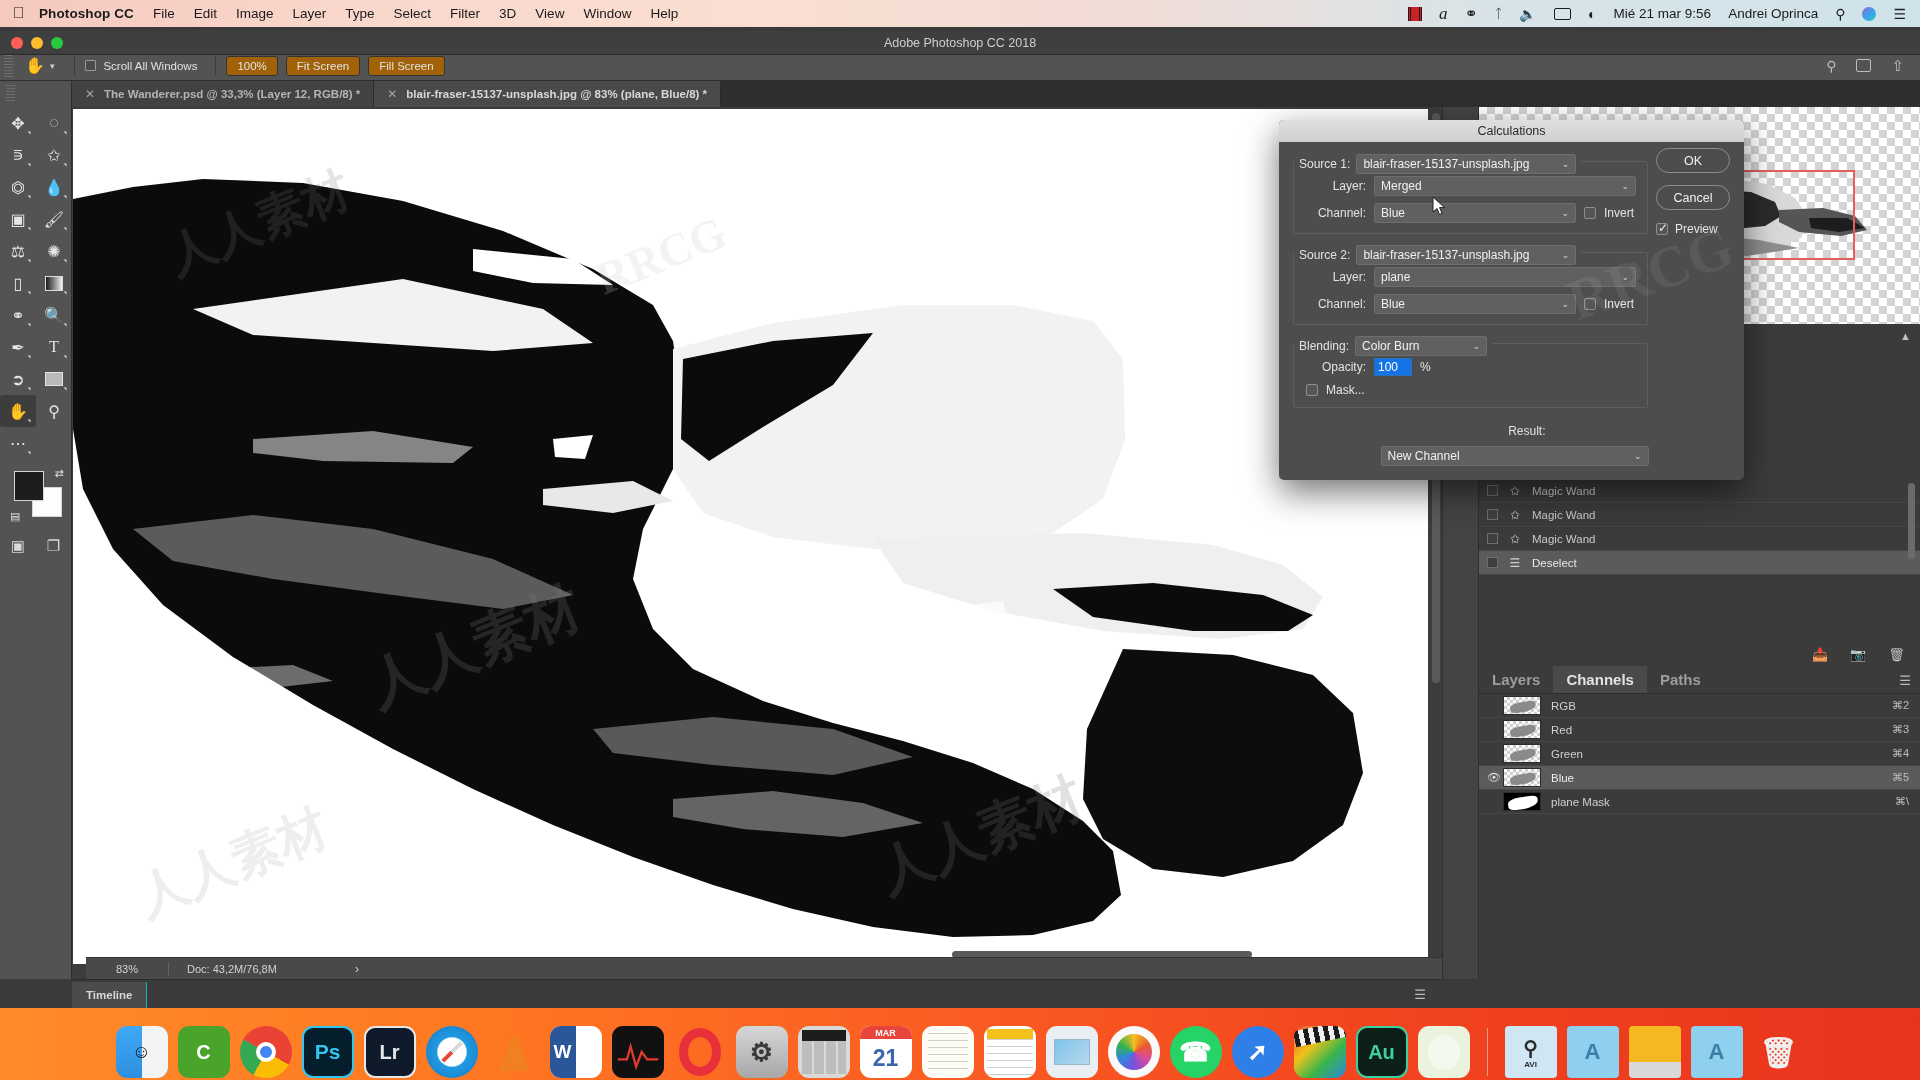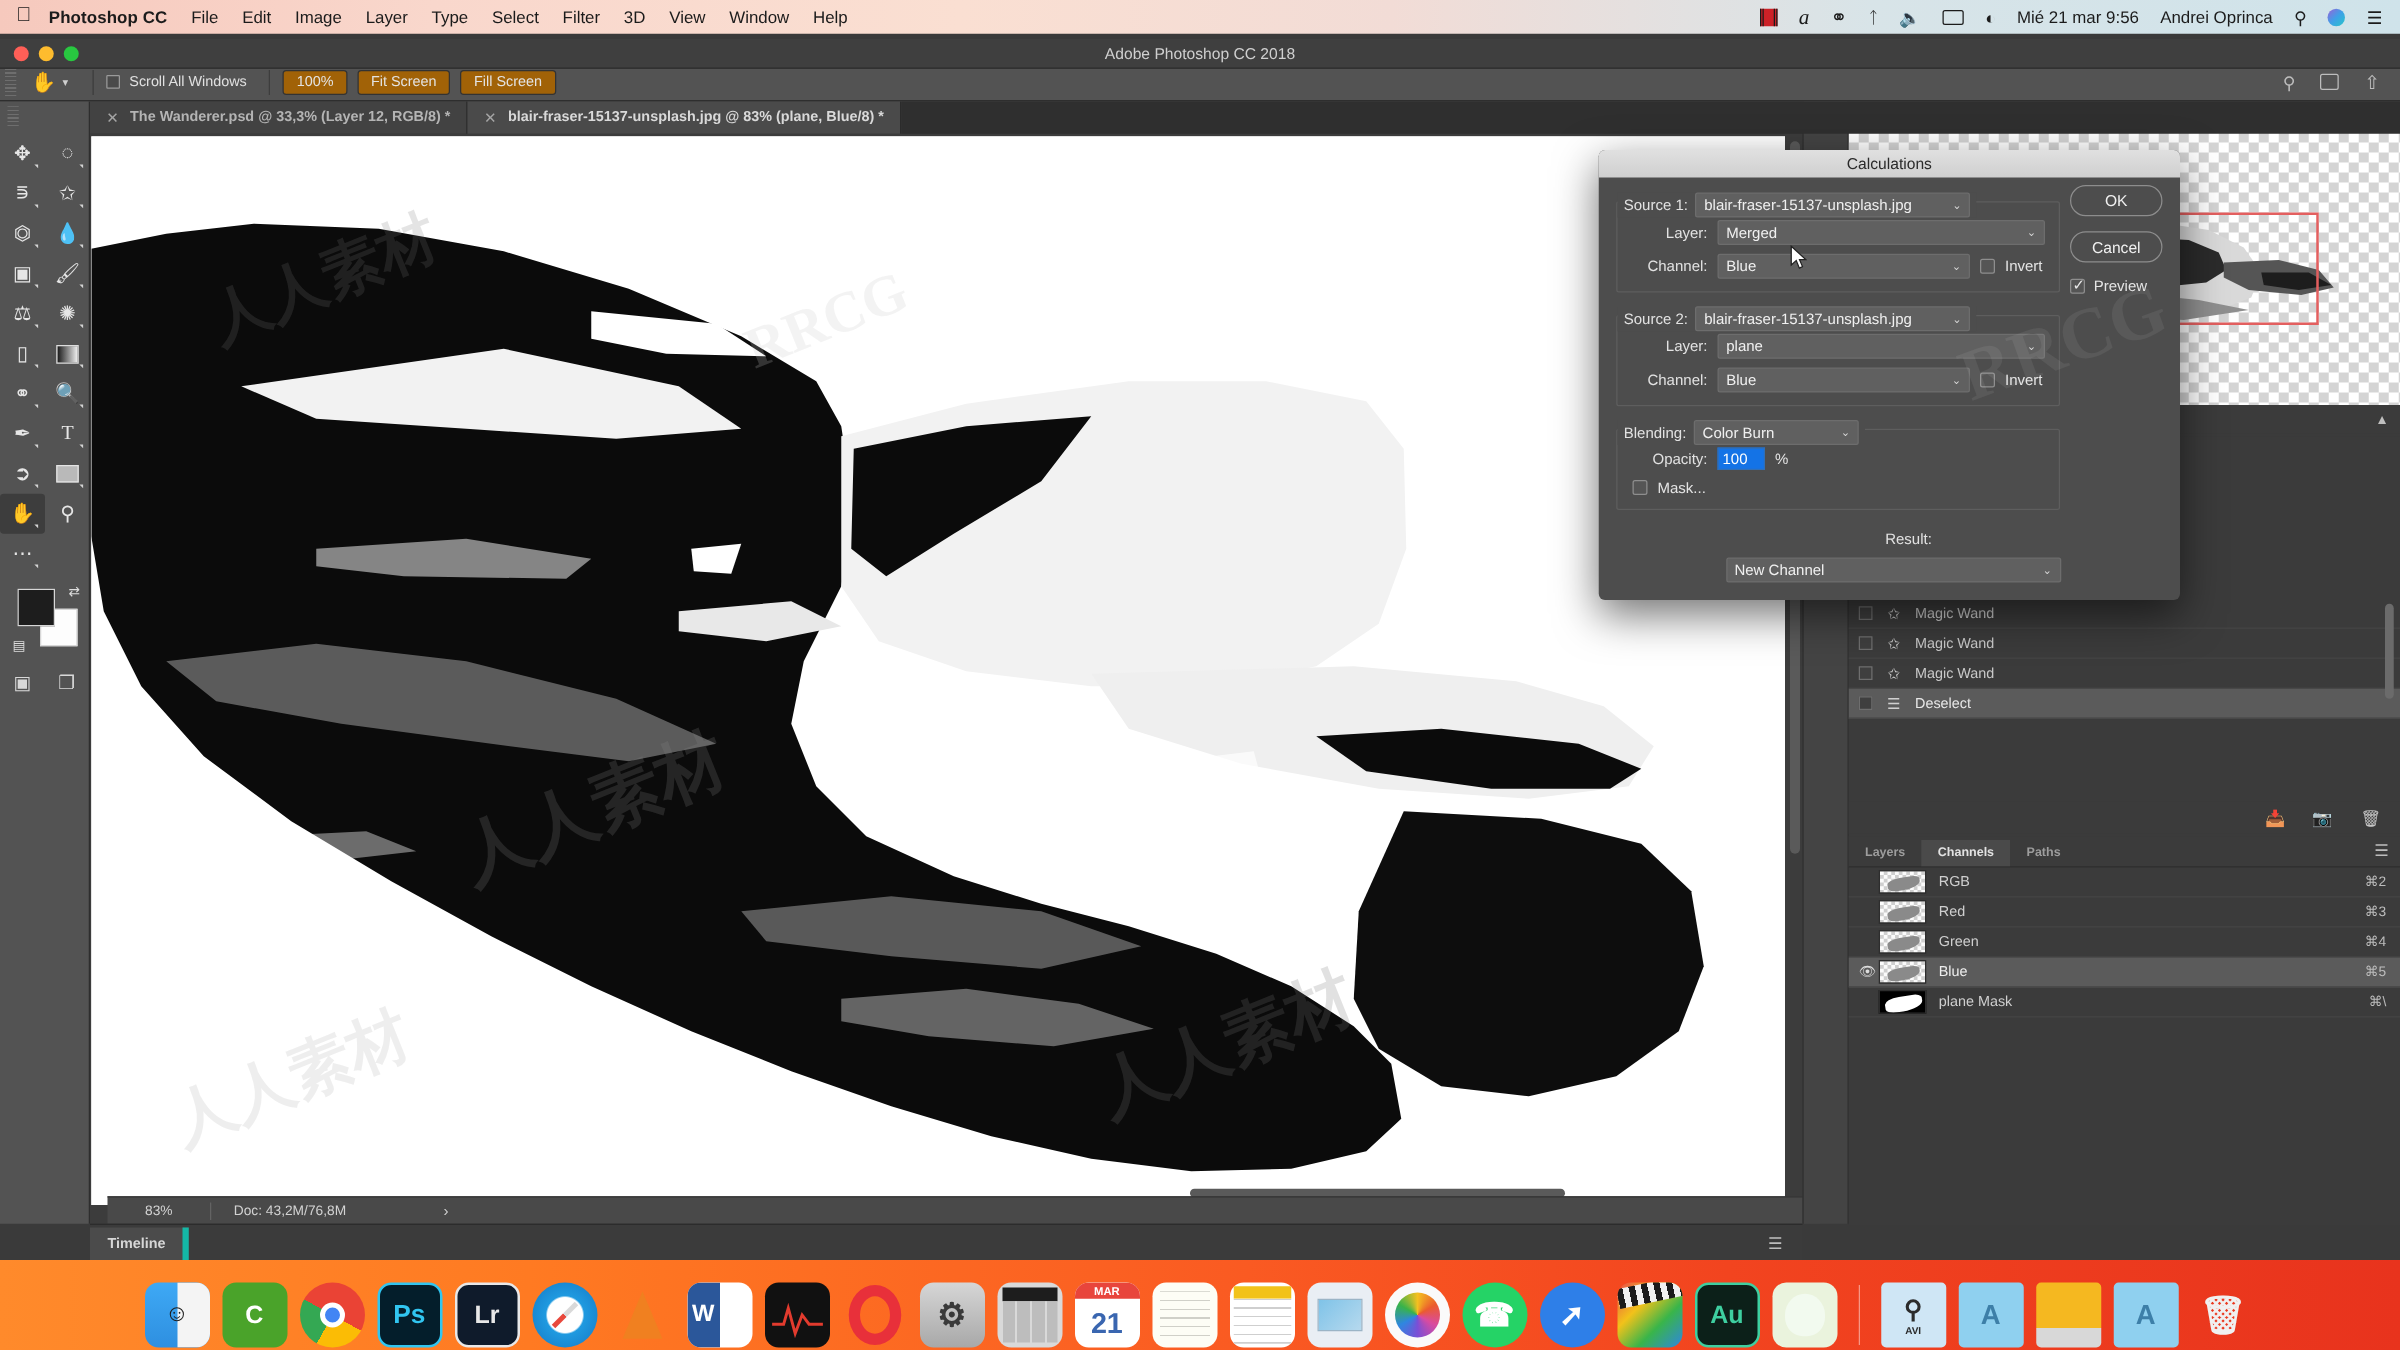--- a/index.html
+++ b/index.html
@@ -94,31 +94,31 @@
   #statusbar .z{ width:82px; text-align:center;}
   #statusbar .sep{ width:1px;height:14px;background:#636363;}
   #statusbar .doc{ margin-left:18px;}
   #statusbar .arr{ margin-left:78px; font-size:12px; color:#cfcfcf;}
   
   #timeline{
     position:absolute; left:72px; top:979px; width:1370px; height:30px;
     background:#3b3b3b; border-top:1px solid #2c2c2c; z-index:33;
     display:flex; align-items:center; color:#d6d6d6; font-size:11.5px;
   }
-  #timeline .tl-tab{ background:#4b4b4b; padding:7px 14px; font-weight:bold; border-right:5px solid #14b8a6;}
+  #timeline .tl-tab{ background:#4b4b4b; padding:7px 14px; font-weight:bold; border-right:1px solid #14b8a6;}
   #timeline .hamb{ margin-left:auto; margin-right:16px; color:#bdbdbd; font-size:13px;}
   
   #rightdock{ position:absolute; left:1442px; top:81px; width:478px; height:898px;
     background:#3b3b3b; border-left:1px solid #2e2e2e; z-index:34;}
   #dockrail{ position:absolute; left:0; top:0; width:36px; height:898px; background:#444;
      border-right:1px solid #2e2e2e; display:flex; flex-direction:column; align-items:center; padding-top:6px; gap:14px;}
   .railicon{ color:#cfcfcf; font-size:15px; }
   .panel{ position:absolute; left:36px; width:442px; background:#3b3b3b; }
   .panelTabs{ height:25px; background:#3b3b3b; display:flex; align-items:flex-end; border-bottom:1px solid #2e2e2e;}
-  .pt{ font-size:10px; font-weight:bold; color:#9d9d9d; padding:5px 13px; }
+  .pt{ font-size:15px; font-weight:bold; color:#9d9d9d; padding:5px 13px; }
   .pt.active{ color:#e2e2e2; background:#4a4a4a; }
   .pt-hamb{ margin-left:auto; color:#bcbcbc; font-size:13px; padding:5px 10px;}
   
   #navpanel{ top:0; height:266px; }
   #navview{ position:absolute; left:0; top:25px; width:442px; height:218px; overflow:hidden;
     background:
       repeating-conic-gradient(#d4d4d4 0% 25%, #ffffff 0% 50%) 0 0/16px 16px;}
   #navred{ position:absolute; left:148px; top:64px; width:228px; height:90px; border:2px solid #e35f5f;}
   #navfooter{ position:absolute; left:0; top:243px; width:442px; height:23px; background:#3b3b3b;
     display:flex; align-items:center; justify-content:flex-end; color:#bfbfbf; font-size:11px; padding-right:10px;}

